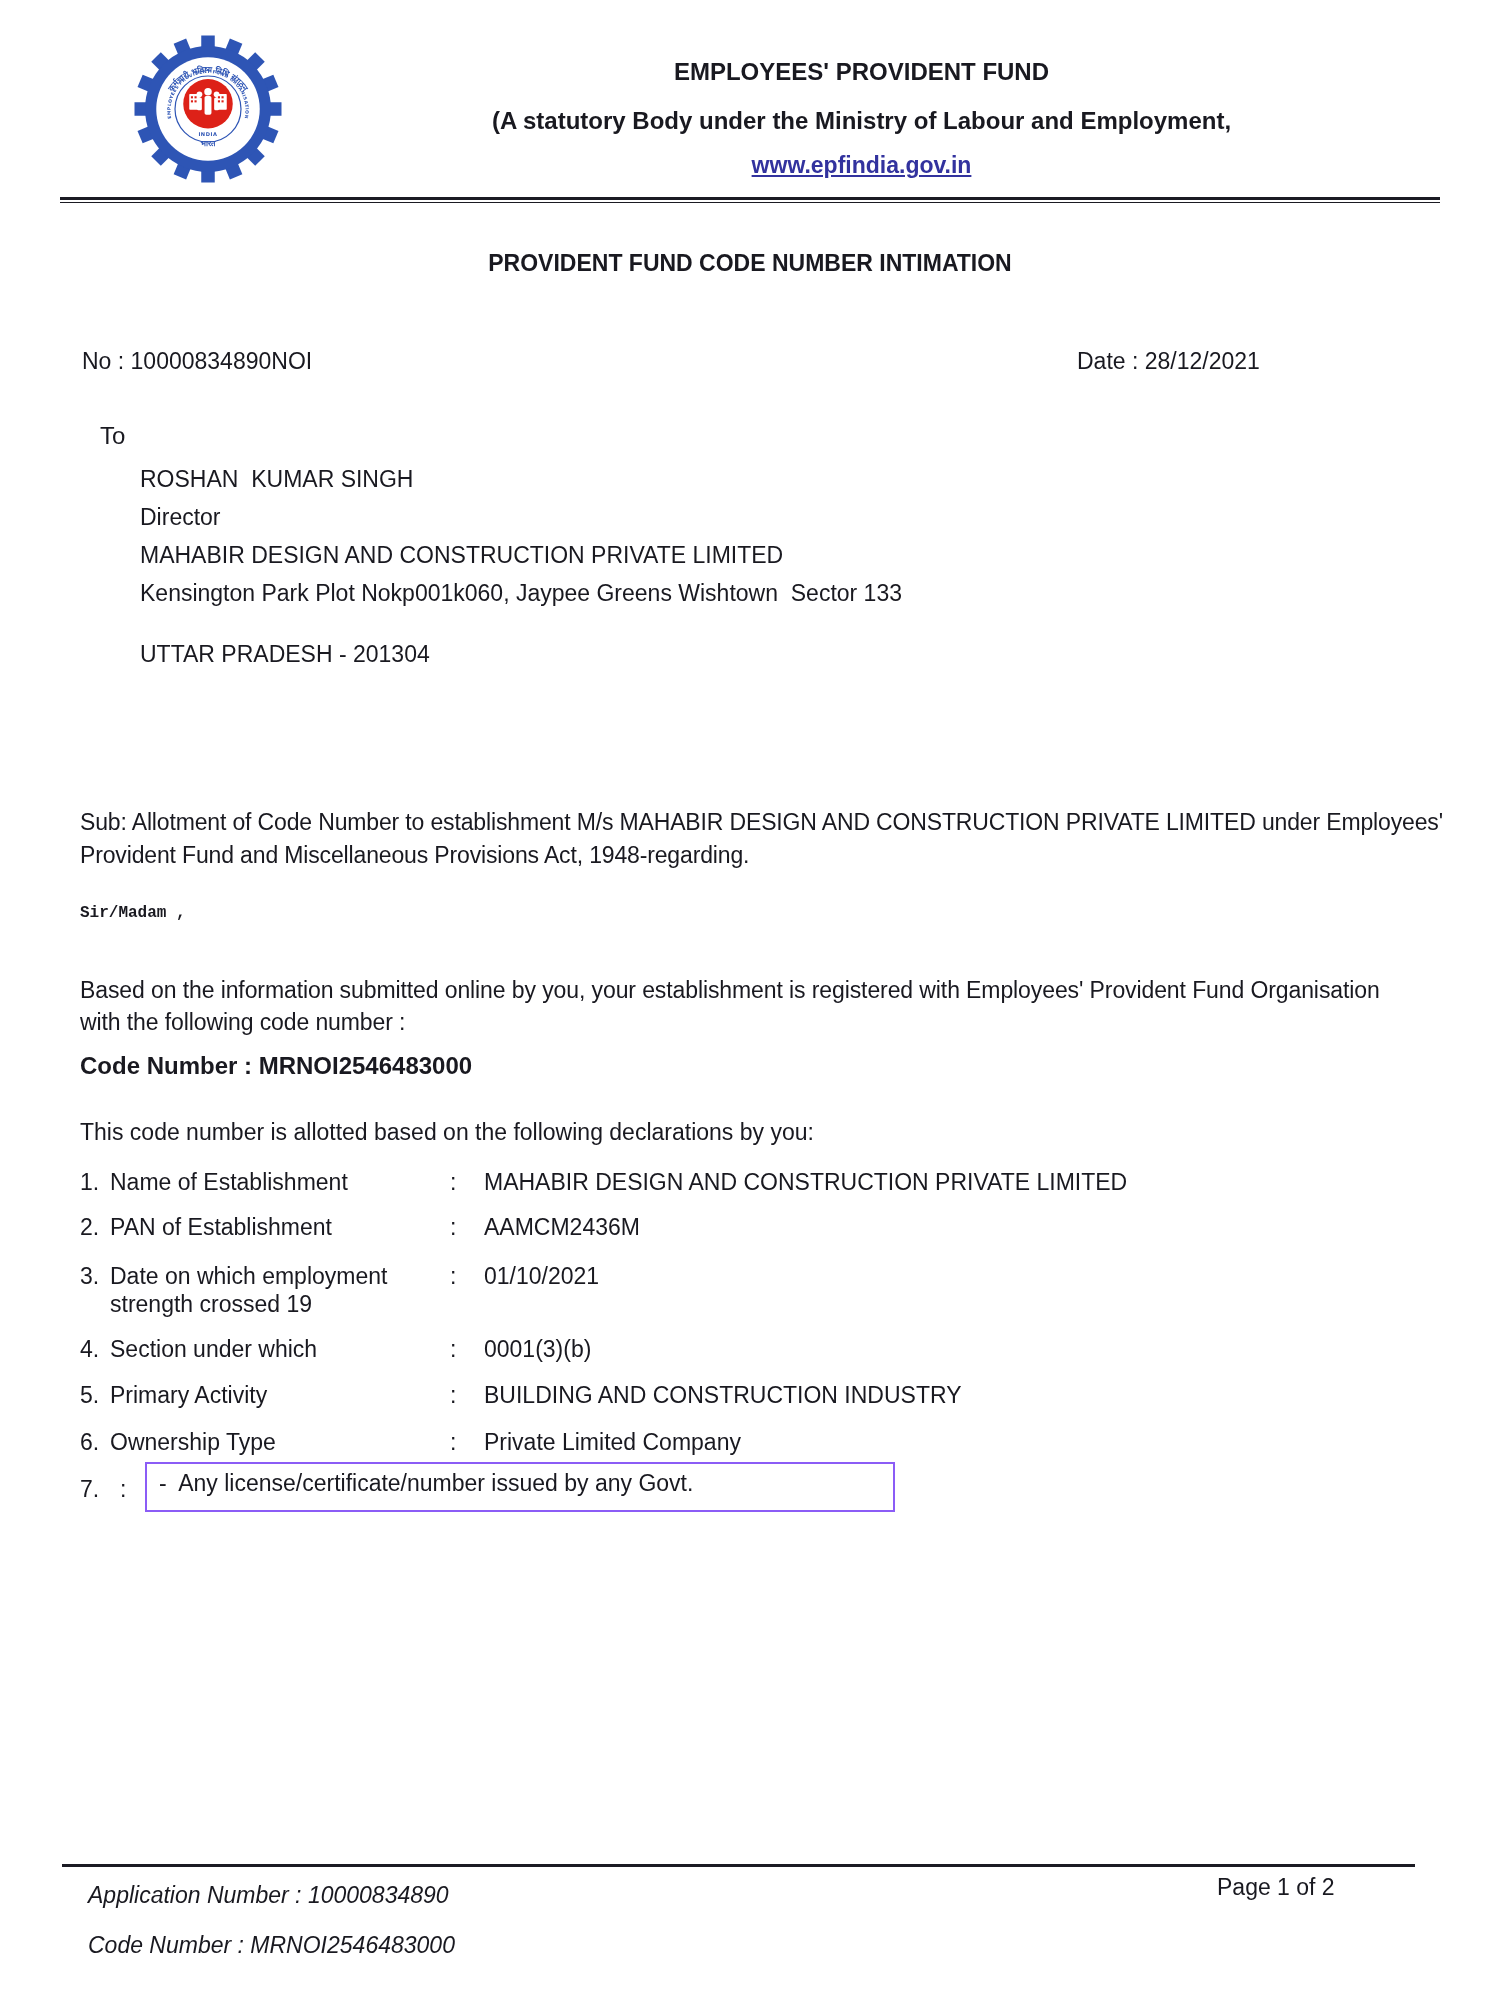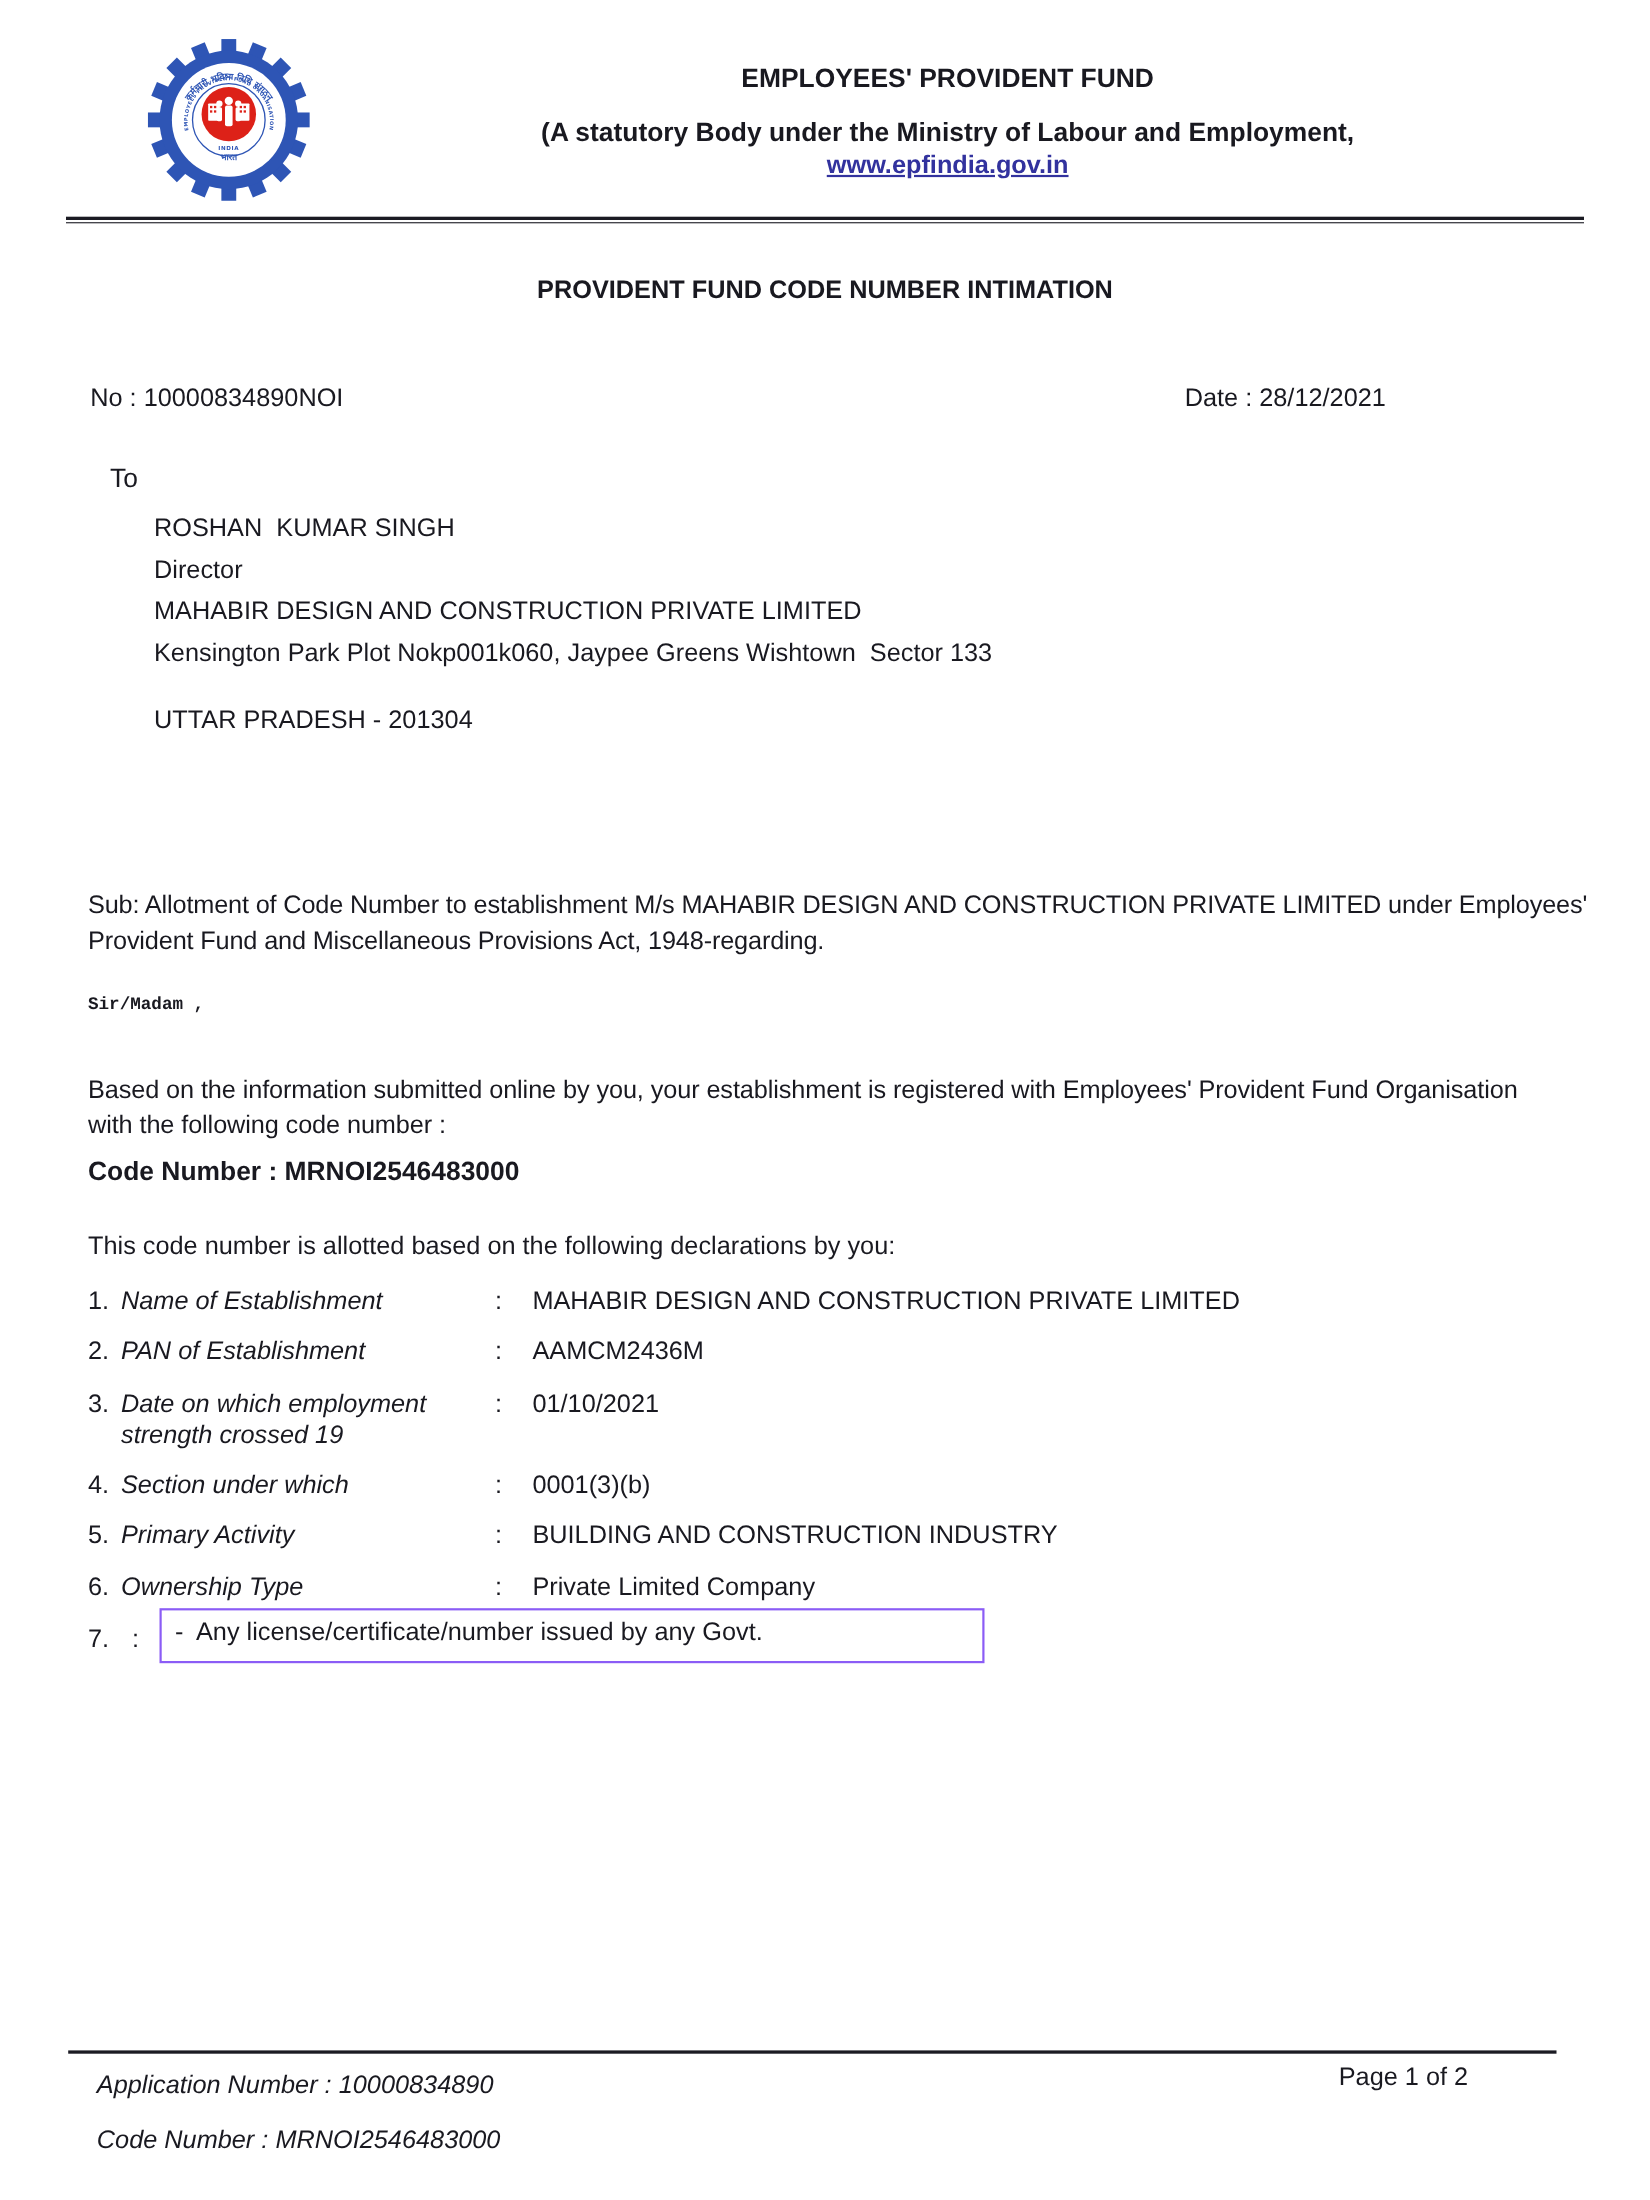--- a/index.html
+++ b/index.html
@@ -13,21 +13,21 @@
     overflow: hidden;
   }
 
   
   .logo { position: absolute; left: 133px; top: 34px; width: 150px; height: 150px; }
 
   
   .header-text { position: absolute; left: 283px; right: 60px; top: 58px; text-align: center; }
   .org-name { font-size: 24px; font-weight: bold; line-height: 28px; }
   .subtitle { font-size: 24px; font-weight: bold; line-height: 28px; margin-top: 21px; }
-  .website-row { line-height: 28px; }
+  .website-row { margin-top: 16px; line-height: 28px; }
   .website { font-size: 23px; font-weight: bold; color: #32329e; text-decoration: underline; cursor: pointer; }
 
   .rule-top {
     position: absolute; left: 60px; width: 1380px; top: 197px; height: 2px;
     border-top: 3px solid #1b1b23; border-bottom: 1px solid #1b1b23;
   }
 
   .doc-title { position: absolute; left: 60px; width: 1380px; top: 250px; text-align: center; font-size: 23px; font-weight: bold; }
 
   .ref-no  { position: absolute; left: 82px;  top: 348px; font-size: 23px; }
@@ -46,21 +46,21 @@
   .intro {
     position: absolute; left: 80px; top: 974px; width: 1340px;
     font-size: 23px; line-height: 32px; letter-spacing: -0.1px;
   }
   .code-number { position: absolute; left: 80px; top: 1052px; font-size: 24px; font-weight: bold; }
   .decl-intro  { position: absolute; left: 80px; top: 1119px; font-size: 23px; }
 
   .declarations { position: absolute; left: 80px; top: 1154px; width: 1400px; }
   .drow { position: absolute; left: 0; width: 1400px; display: flex; align-items: flex-start; font-size: 23px; line-height: 28px; }
   .dnum   { width: 30px;  flex: none; }
-  .dlabel { width: 330px; flex: none; box-sizing: border-box; padding-right: 30px; font-style: italic; }
+  .dlabel { width: 330px; flex: none; box-sizing: border-box; padding-right: 30px; }
   .dcolon { width: 44px;  flex: none; box-sizing: border-box; padding-left: 10px; }
   .dvalue { flex: 1; white-space: pre-wrap; }
   .drow7 .dnum, .drow7 .dlabel, .drow7 .dcolon { padding-top: 13px; }
   .value-box {
     flex: none; width: 722px; min-height: 36px; margin-left: -9px;
     border: 2px solid #8b5cf6; padding: 5px 12px; background: #ffffff;
   }
 
   .rule-bottom { position: absolute; left: 62px; width: 1353px; top: 1864px; border-top: 3px solid #1b1b23; }
   .footer-app  { position: absolute; left: 88px;  top: 1882px; font-size: 23px; font-style: italic; }

